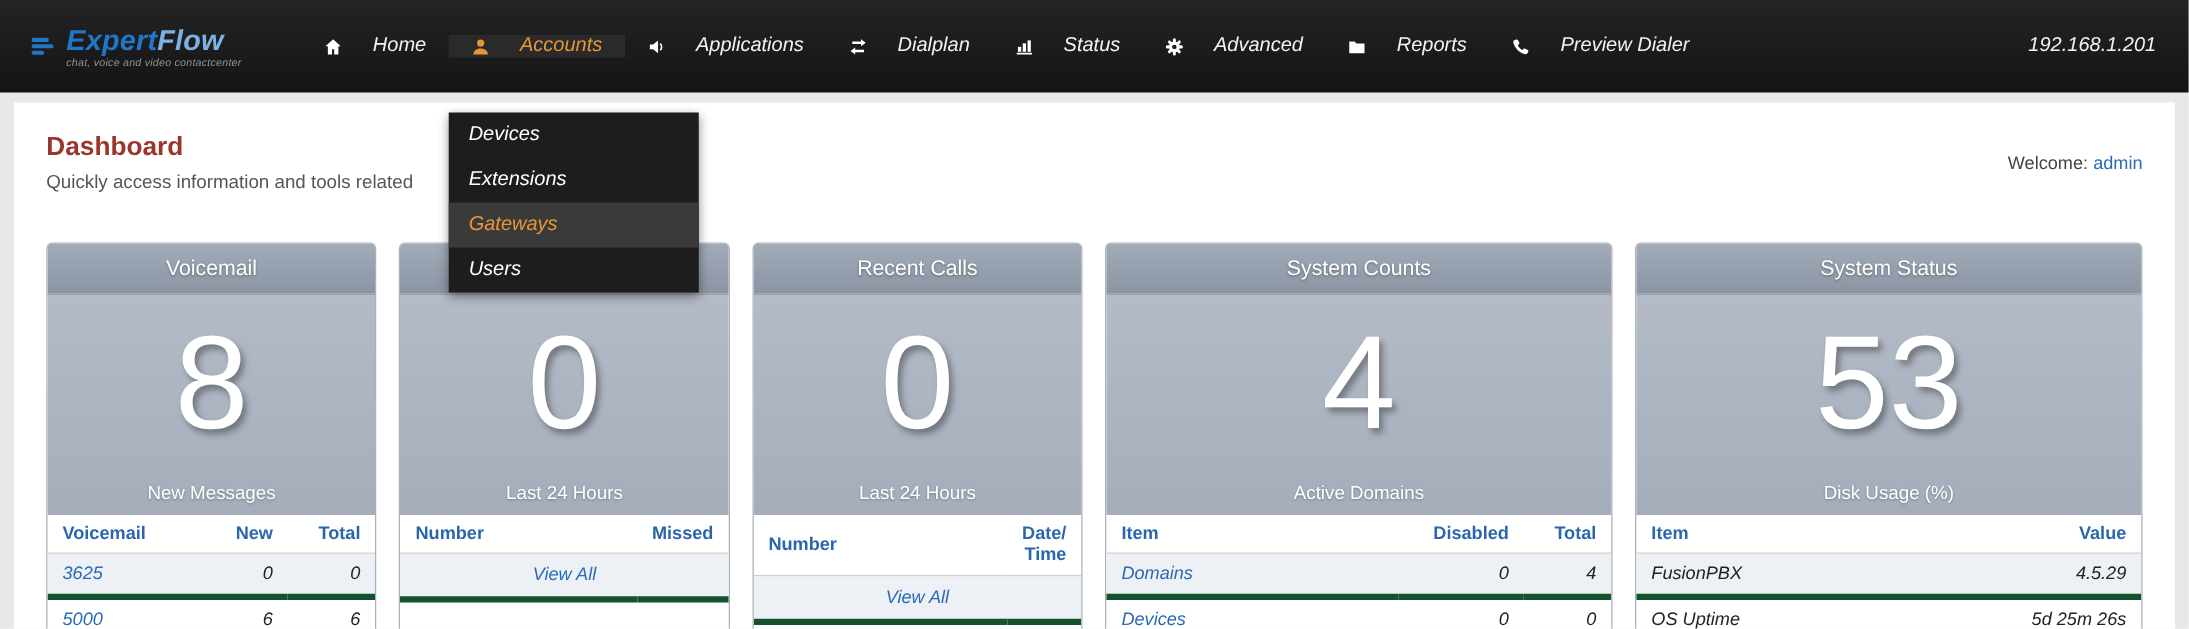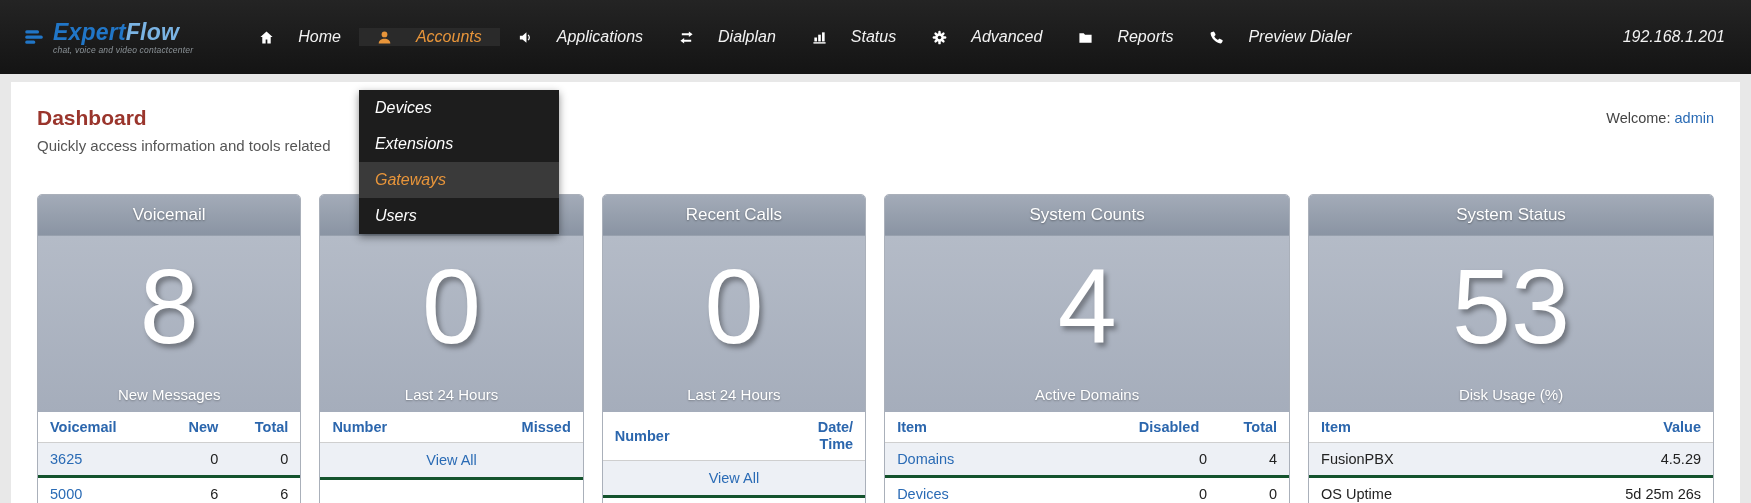--- a/index.html
+++ b/index.html
@@ -43,21 +43,21 @@
   .dropdown li.highlighted { background:#3a3a3a; color:#e8953a; }
 
   
   .page {
     margin:8px 11px 0 11px; background:#ffffff;
     min-height:433px; padding:24px 26px 0 26px;
   }
   .page-header { display:flex; justify-content:space-between; align-items:flex-start; }
   .page-title { font-size:21px; font-weight:bold; color:#9a352c; line-height:24px; }
   .page-subtitle { font-size:15px; color:#555555; margin-top:7px; }
-  .welcome { font-size:14.5px; color:#444444; margin-top:4px; }
+  .welcome { font-size:14.5px; color:#444444; margin-top:17px; }
   .welcome a { color:#2a6bb5; text-decoration:none; cursor:pointer; }
 
   
   .cards { display:flex; gap:18px; margin-top:40px; }
   .card {
     flex:265 1 0%; height:340px; overflow:hidden;
     border:1px solid #aab0ba; border-radius:5px 5px 0 0;
     background:#ffffff; display:flex; flex-direction:column;
   }
   .card.large { flex:408 1 0%; }
@@ -82,23 +82,23 @@
     flex:0 0 36px; display:flex; align-items:center; justify-content:center;
     color:#ffffff; font-size:15px; text-shadow:0 1px 2px rgba(0,0,0,.3);
   }
   .card table { width:100%; border-collapse:collapse; font-size:14.5px; }
   .card th {
     color:#2b66ad; font-weight:bold; text-align:left;
     padding:7px 12px; border-bottom:1px solid #cfcfcf; vertical-align:middle;
   }
   .card th.r, .card td.r { text-align:right; }
   .card th.w-num { width:70px; }
-  .card th.w-dis { width:100px;text-align:center; }
+  .card th.w-dis { width:100px; }
   .card th.prewrap { white-space:pre-line; width:56px; line-height:17px; }
-  .card td { padding:8px 12px; border-bottom:3px solid #14532d; color:#222222; }
+  .card td { padding:8px 12px; border-bottom:5px solid #14532d; color:#222222;font-style:italic; }
   .card tr.odd td { background:#edf0f5; }
   .card td a, .view-all a { color:#2a6bb5; text-decoration:none; cursor:pointer; }
   .card td.view-all { text-align:center; padding:9px 24px; }
 </style>
 </head>
 <body>
 
 <nav class="navbar">
   <div class="brand">
     <svg width="20" height="20" viewBox="0 0 16 16">

